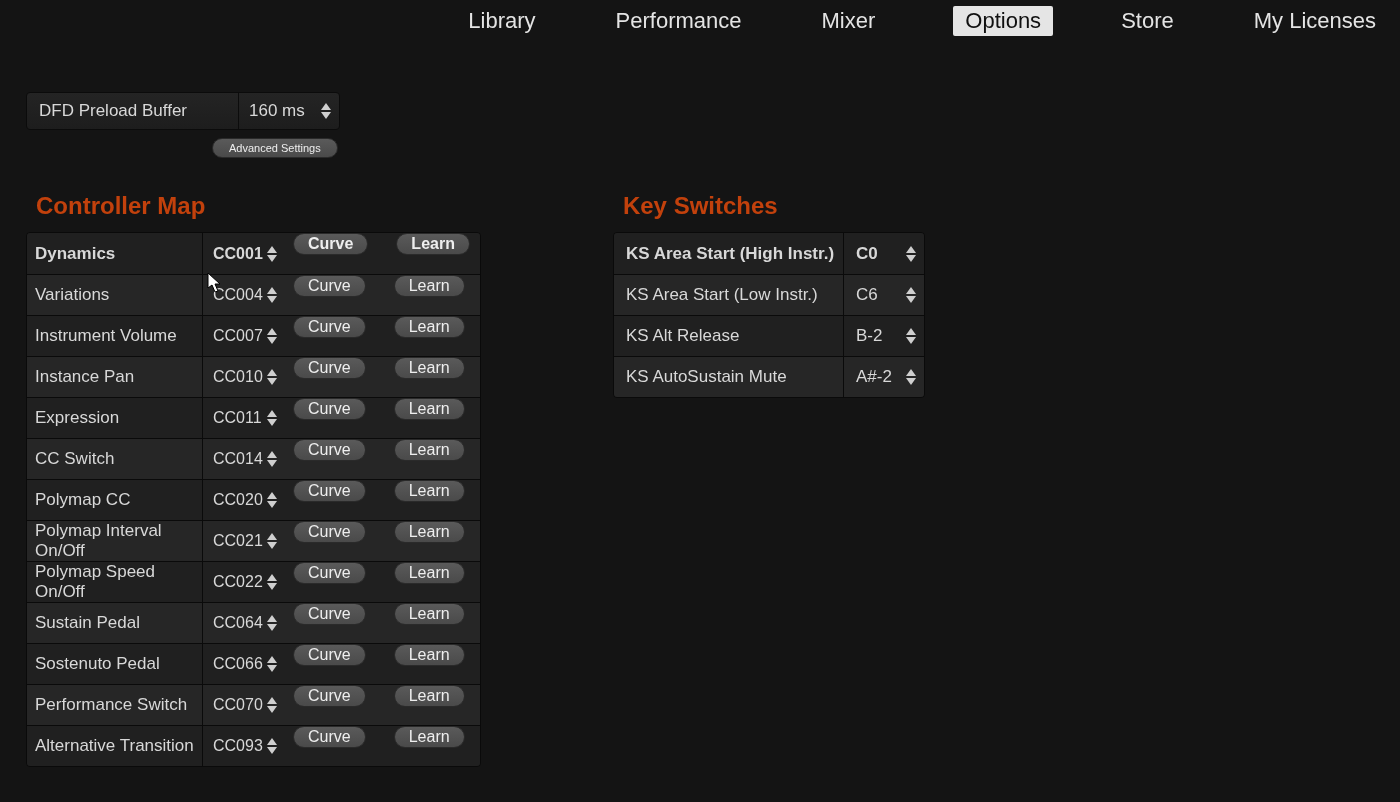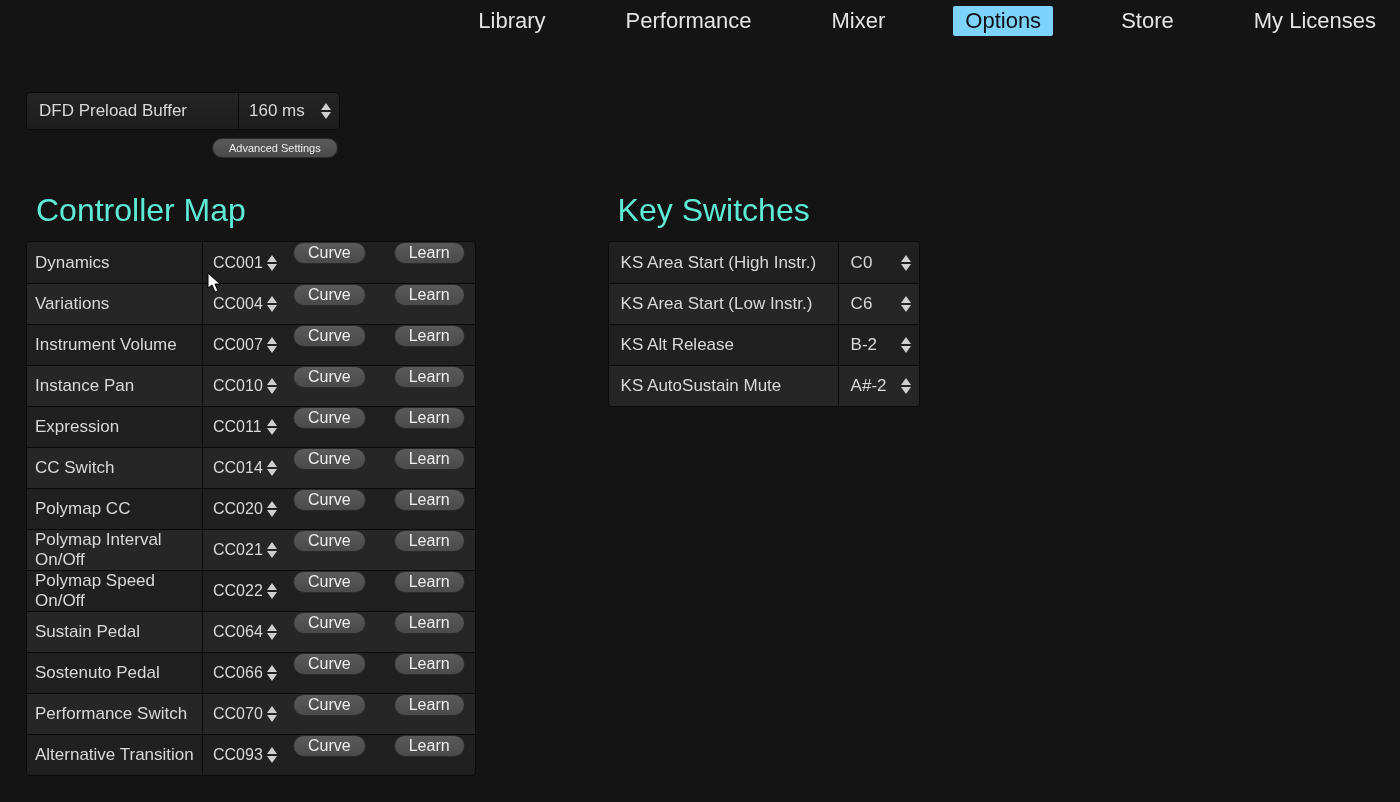--- a/index.html
+++ b/index.html
@@ -23,23 +23,24 @@
   }
   .nav-item {
     font-size: 22px;
     font-weight: 400;
     color: #e4e4e4;
     padding: 2px 12px;
     cursor: pointer;
     white-space: nowrap;
   }
   .nav-item.active {
-    background: #7dd3fc;
+    background: #e5e5e5;
     color: #111;
     border-radius: 2px;
+    margin-left: 10px;
   }
 
   
   .dfd-wrap {
     margin-top: 52px;
     margin-left: 26px;
   }
   .dfd-row {
     display: flex;
     align-items: center;
@@ -101,39 +102,39 @@
 
   
   .panels {
     display: flex;
     gap: 132px;
     margin-top: 34px;
     margin-left: 26px;
     align-items: flex-start;
   }
   .panel-title {
-    font-size: 32px;
-    font-weight: 400;
-    color: #5eead4;
+    font-size: 24px;
+    font-weight: 700;
+    color: #c2410c;
     margin-bottom: 12px;
     padding-left: 10px;
   }
 
   .table {
     border: 1px solid #0a0a0a;
     border-radius: 4px;
     overflow: hidden;
   }
   .row {
     display: flex;
     align-items: center;
     height: 41px;
     border-top: 1px solid #0a0a0a;
   }
-  .row:first-child { border-top: none; }
+  .row:first-child { border-top: none; font-weight: bold; }
   .row:nth-child(odd)  { background: #202020; }
   .row:nth-child(even) { background: #262626; }
 
   
   .cm .cell-label {
     flex: 0 0 176px;
     padding-left: 8px;
     font-size: 17px;
     border-right: 1px solid #0a0a0a;
     height:100%; display:flex; align-items:center;

